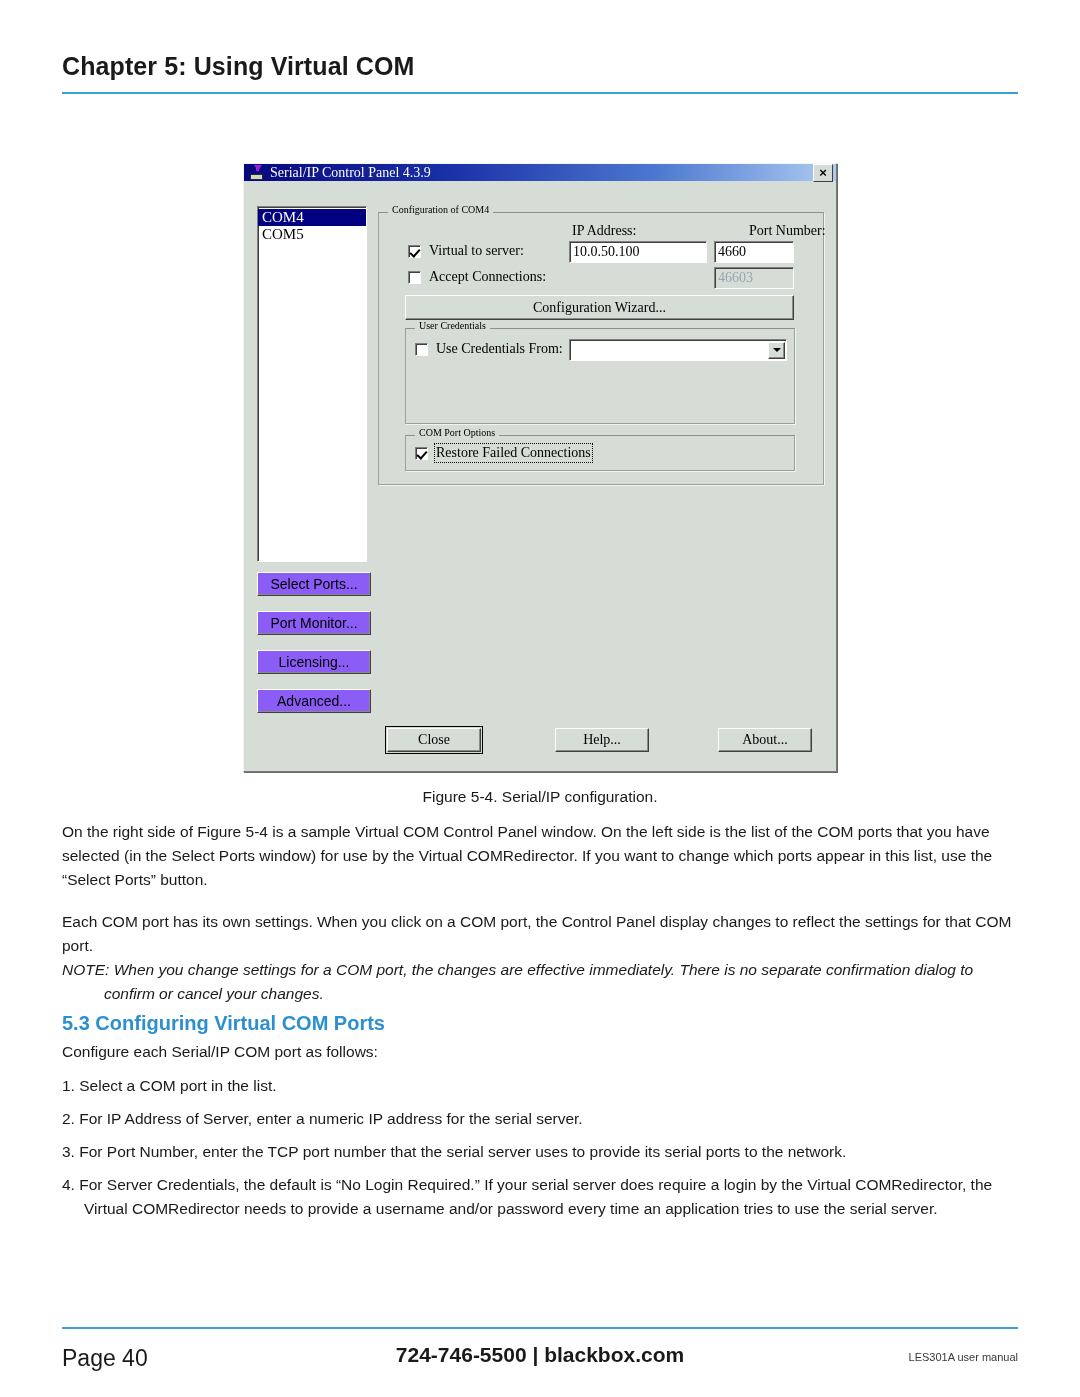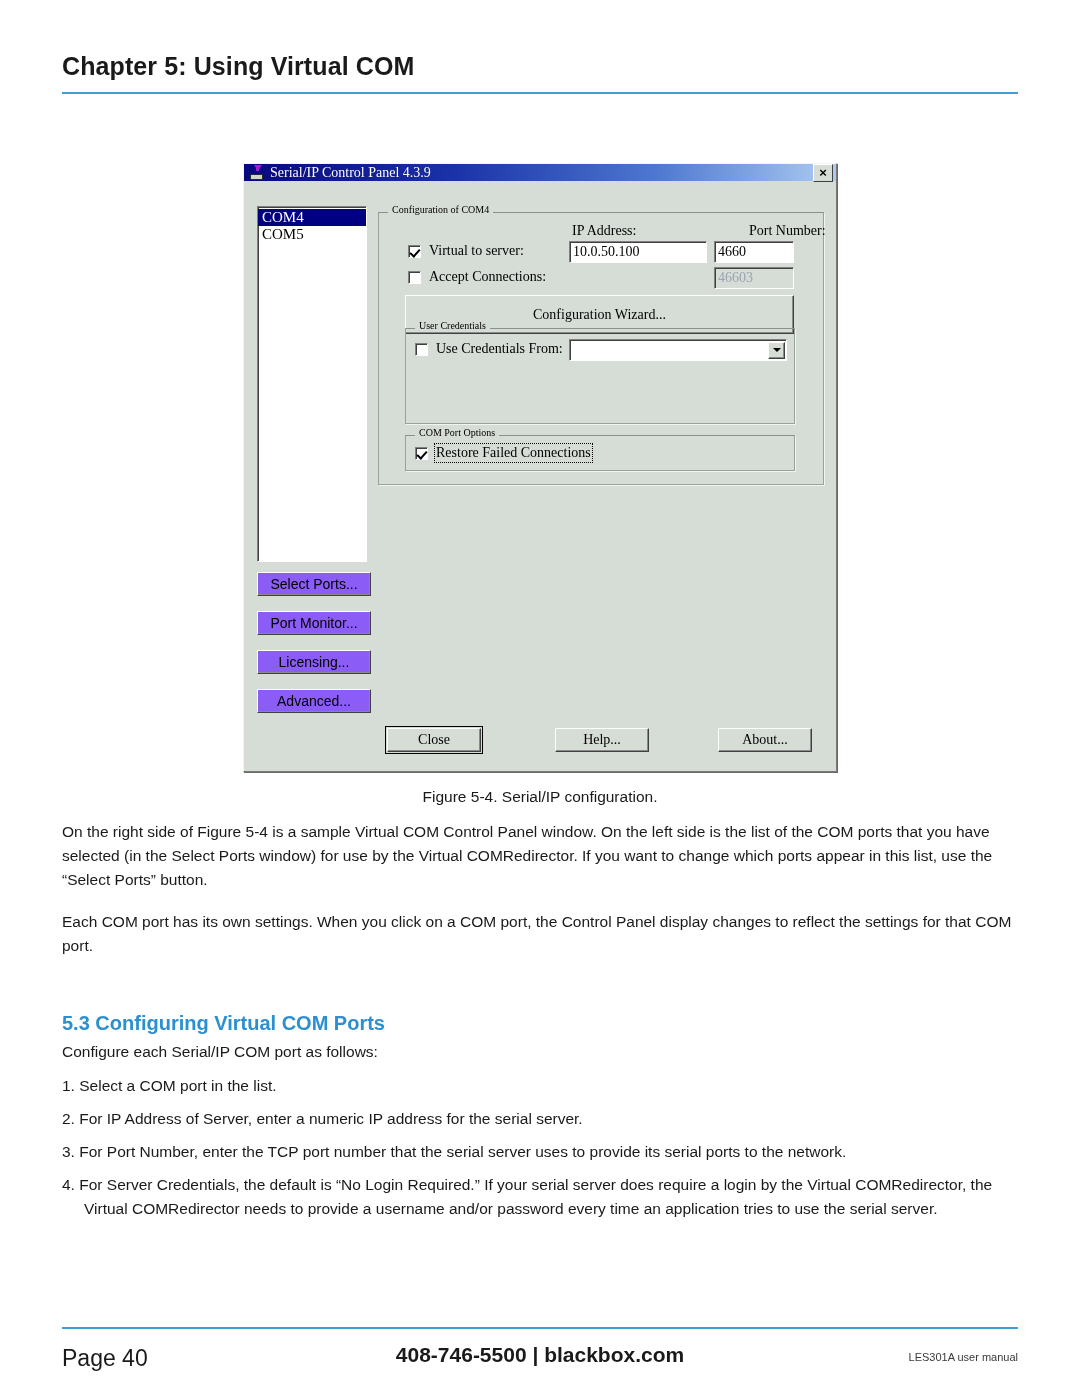--- a/index.html
+++ b/index.html
@@ -366,21 +366,21 @@
       </div>
       <div class="textbox" style="left:190px; top:28px; width:138px; height:22px;">10.0.50.100</div>
       <div class="textbox" style="left:335px; top:28px; width:80px; height:22px;">4660</div>
 
       <div class="chk-row" style="left:29px; top:56px;">
         <span class="checkbox"></span>
         <span class="chk-label">Accept Connections:</span>
       </div>
       <div class="textbox disabled" style="left:335px; top:54px; width:80px; height:22px;">46603</div>
 
-      <div class="wide-btn" style="left:26px; top:82px; width:389px; height:39px;">Configuration Wizard...</div>
+      <div class="wide-btn" style="left:26px; top:82px; width:389px; height:25px;">Configuration Wizard...</div>
 
       <div class="groupbox" style="left:26px; top:115px; width:390px; height:96px;">
         <span class="group-label">User Credentials</span>
         <div class="chk-row" style="left:9px; top:12px;">
           <span class="checkbox"></span>
           <span class="chk-label">Use Credentials From:</span>
         </div>
         <div class="combo" style="left:163px; top:10px; width:218px; height:22px;">
           <span class="combo-value"></span>
           <span class="combo-arrow"></span>
@@ -398,27 +398,28 @@
 
     <div class="bottom-btn default" style="left:143px; top:564px; width:94px;">Close</div>
     <div class="bottom-btn" style="left:311px; top:564px; width:94px;text-align:center;">Help...</div>
     <div class="bottom-btn" style="left:474px; top:564px; width:94px;">About...</div>
   </div>
 
   <div class="caption">Figure 5-4. Serial/IP configuration.</div>
 
   <div class="body-block" style="top:820px;">On the right side of Figure 5-4 is a sample Virtual COM Control Panel window. On the left side is the list of the COM ports that you have selected (in the Select Ports window) for use by the Virtual COMRedirector. If you want to change which ports appear in this list, use the “Select Ports” button.</div>
   <div class="body-block" style="top:910px;">Each COM port has its own settings. When you click on a COM port, the Control Panel display changes to reflect the settings for that COM port.</div>
+  <div class="body-block italic note-hang" style="top:958px;">NOTE: When you change settings for a COM port, the changes are effective immediately. There is no separate confirmation dialog to confirm or cancel your changes.</div>
 
   <div class="section-head" style="top:1012px;">5.3 Configuring Virtual COM Ports</div>
   <div class="body-block" style="top:1040px;">Configure each Serial/IP COM port as follows:</div>
 
   <div class="list-item" style="top:1074px;">1. Select a COM port in the list.</div>
   <div class="list-item" style="top:1107px;">2. For IP Address of Server, enter a numeric IP address for the serial server.</div>
   <div class="list-item" style="top:1140px;">3. For Port Number, enter the TCP port number that the serial server uses to provide its serial ports to the network.</div>
   <div class="list-item" style="top:1173px;">4. For Server Credentials, the default is “No Login Required.” If your serial server does require a login by the Virtual COMRedirector, the Virtual COMRedirector needs to provide a username and/or password every time an application tries to use the serial server.</div>
 
   <div class="footer-rule"></div>
   <div class="footer-page">Page 40</div>
-  <div class="footer-center">408-746-5500  |  blackbox.com</div>
+  <div class="footer-center">724-746-5500  |  blackbox.com</div>
   <div class="footer-right">LES301A user manual</div>
 
 </div>
 
 </body></html>

